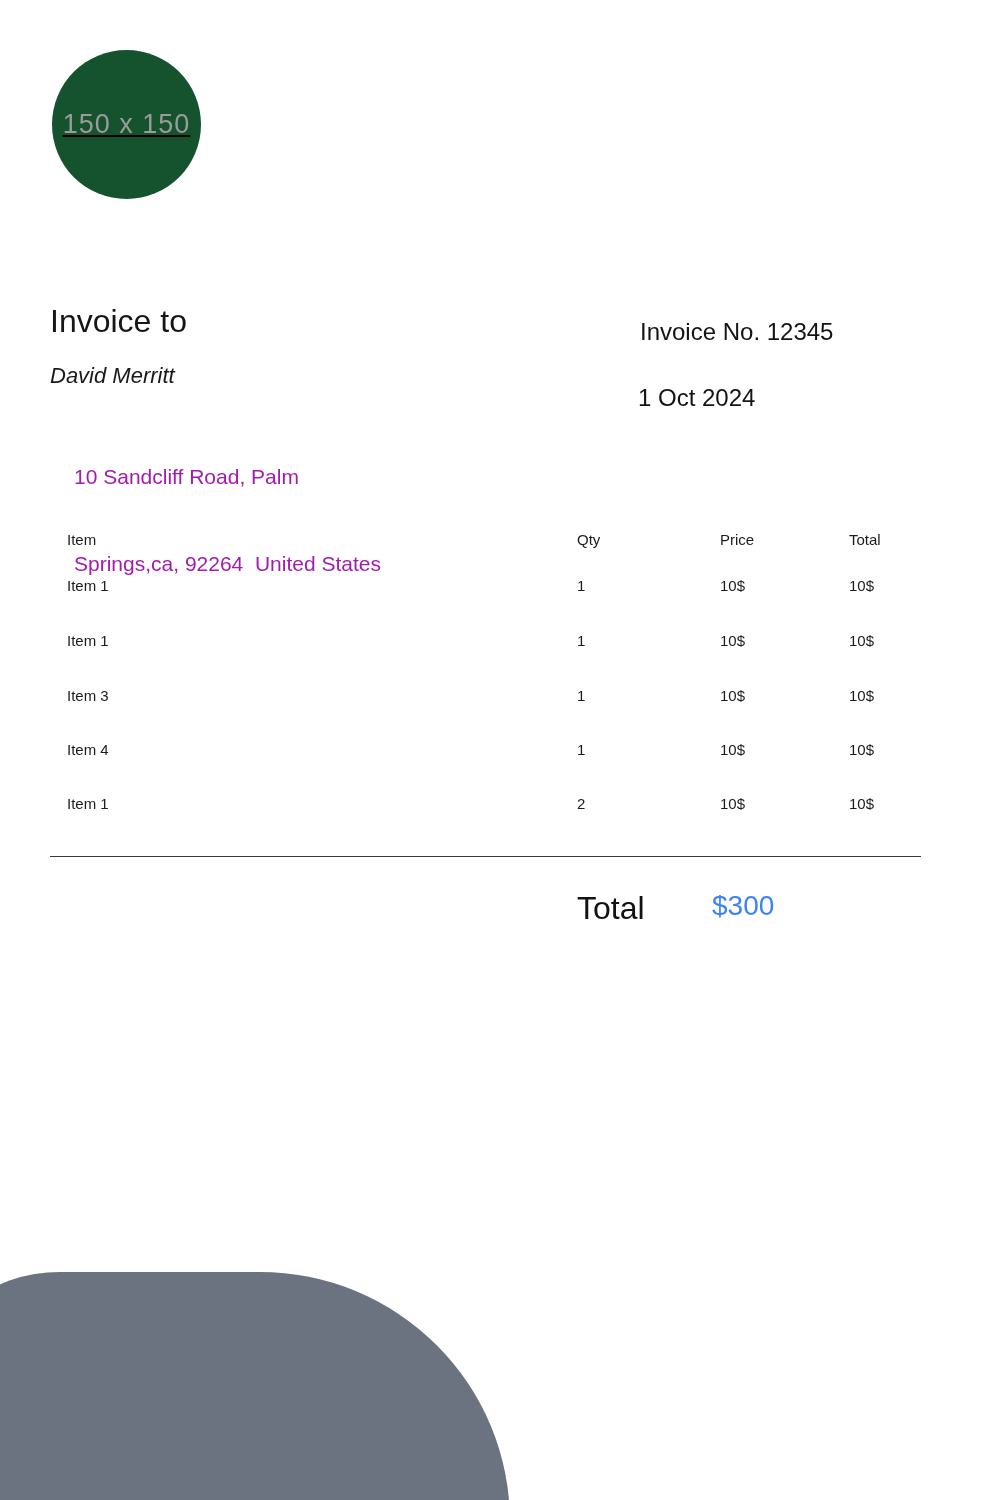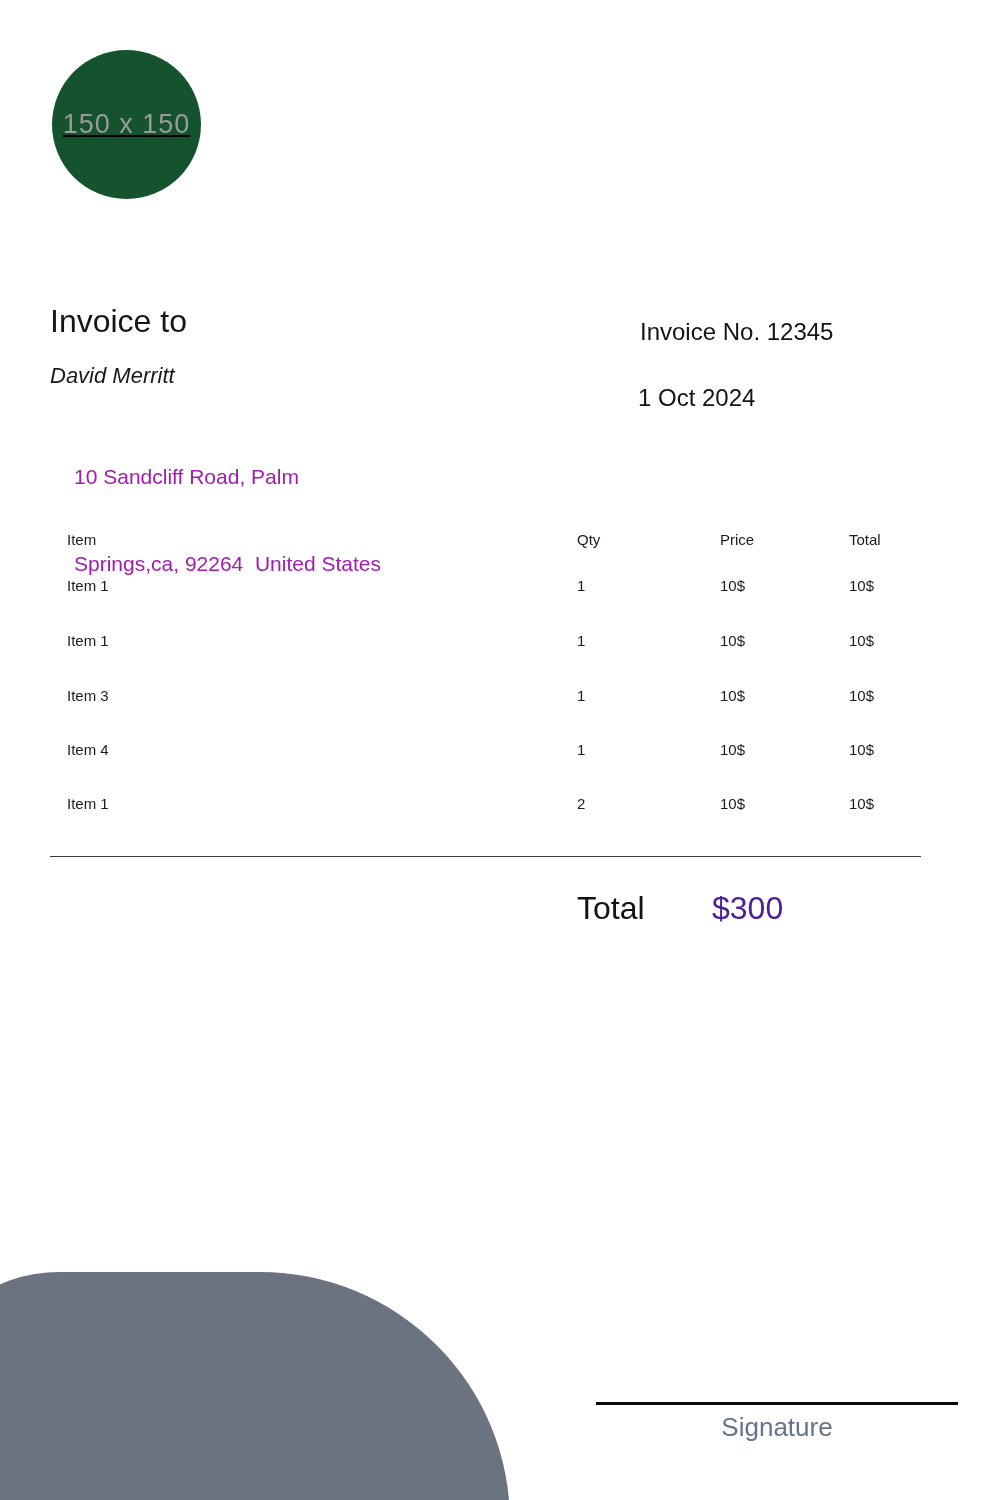--- a/index.html
+++ b/index.html
@@ -103,22 +103,22 @@
   
   .total-label {
     position: absolute;
     left: 577px; top: 890px;
     font-size: 32px;
     color: #121212;
   }
   .total-value {
     position: absolute;
     left: 712px; top: 890px;
-    font-size: 32px;
-    color: #4c1d95;
+    font-size: 28px;
+    color: #3b82f6;
   }
 
   
   .accent-shape {
     position: absolute;
     left: -70px; top: 1272px;
     width: 580px; height: 360px;
     border-radius: 130px 250px 0 0 / 110px 250px 0 0;
   }
 
@@ -202,17 +202,14 @@
 
   </div>
 
   <div class="table-divider"></div>
 
   <div class="total-label">Total</div>
   <div class="total-value">$300</div>
 
   <div class="accent-shape" style="background: rgb(107, 114, 128);"></div>
 
-  <div class="signature-block">
-    <span style="color: rgb(100, 116, 139);">Signature</span>
-  </div>
 
 </div>
 
 </body></html>

